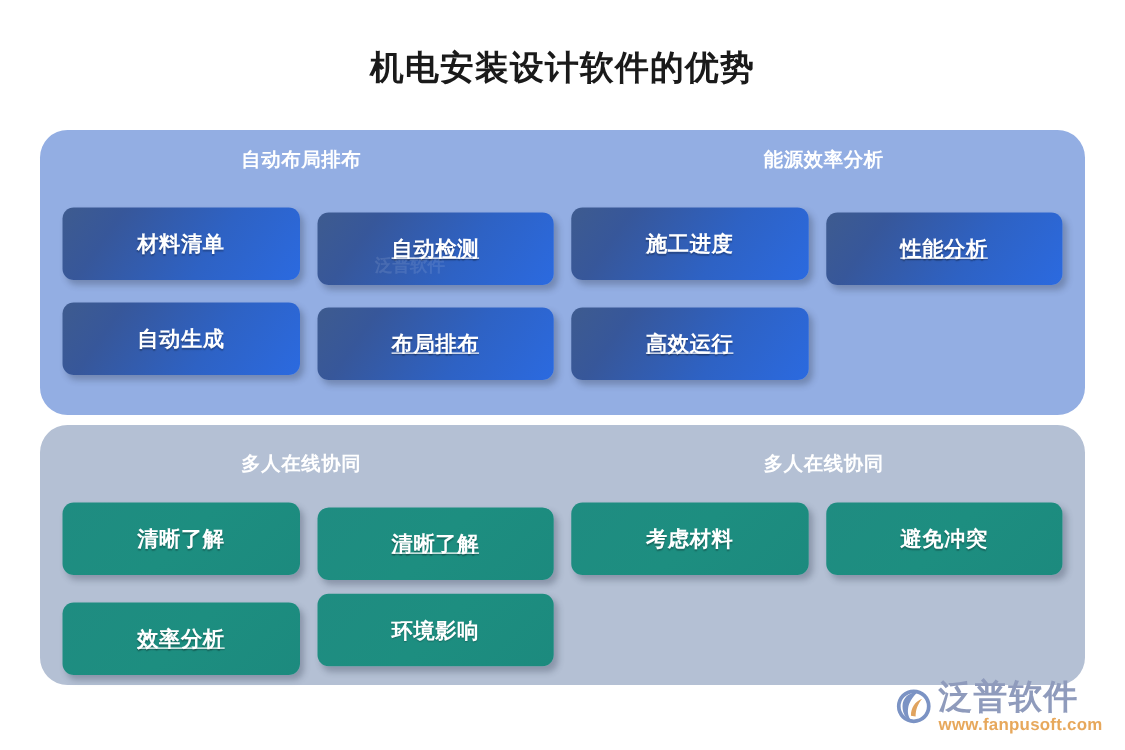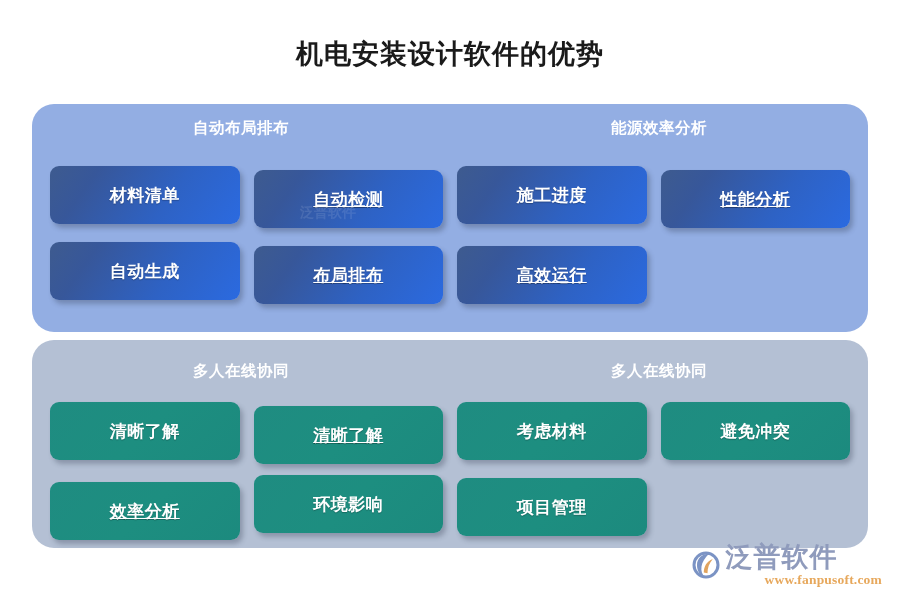--- a/index.html
+++ b/index.html
@@ -150,22 +150,21 @@
     font-weight: bold;
     color: #8f9bbc;
     letter-spacing: 1px;
   }
   .logo-url {
     font-size: 13.5px;
     font-weight: bold;
     color: #e7a85c;
     letter-spacing: 0.2px;
     margin-top: 2px;
-    font-family: Liberation Serif, serif;
-    margin-left: 39px;
+    font-family: Liberation Sans, sans-serif;
   }
 </style>
 </head>
 <body>
 
 <div id="page-title">机电安装设计软件的优势</div>
 
 <section class="panel panel-blue">
   <div class="panel-headers">
     <div class="panel-header">自动布局排布</div>
@@ -187,21 +186,20 @@
     <div class="panel-header">多人在线协同</div>
     <div class="panel-header">多人在线协同</div>
   </div>
   <div class="card-grid">
     <div class="card card-green">清晰了解</div>
     <div class="card card-green shift-down">清晰了解</div>
     <div class="card card-green">考虑材料</div>
     <div class="card card-green">避免冲突</div>
     <div class="card card-green shift-down">效率分析</div>
     <div class="card card-green shift-up">环境影响</div>
-    <div class="card card-green">项目管理</div>
   </div>
 </section>
 
 <div id="watermark-faint">泛普软件</div>
 
 <div id="brand-logo">
   <svg class="logo-mark" viewBox="0 0 40 40">
     <path d="M20 2 A18 18 0 1 0 20 38 A18 18 0 0 0 20 2 Z M20 6 A14 14 0 1 1 20 34 A14 14 0 1 1 20 6 Z" fill="#7b93c4"></path>
     <path d="M8 20 C8 11 15 5 24 5 C18 11 15 16 14 22 C13 28 15 33 19 37 C12 35 8 28 8 20 Z" fill="#7b93c4"></path>
     <path d="M17 30 C17 22 21 15 29 12 C24 18 22 24 22 31 Z" fill="#e0a35e"></path>

